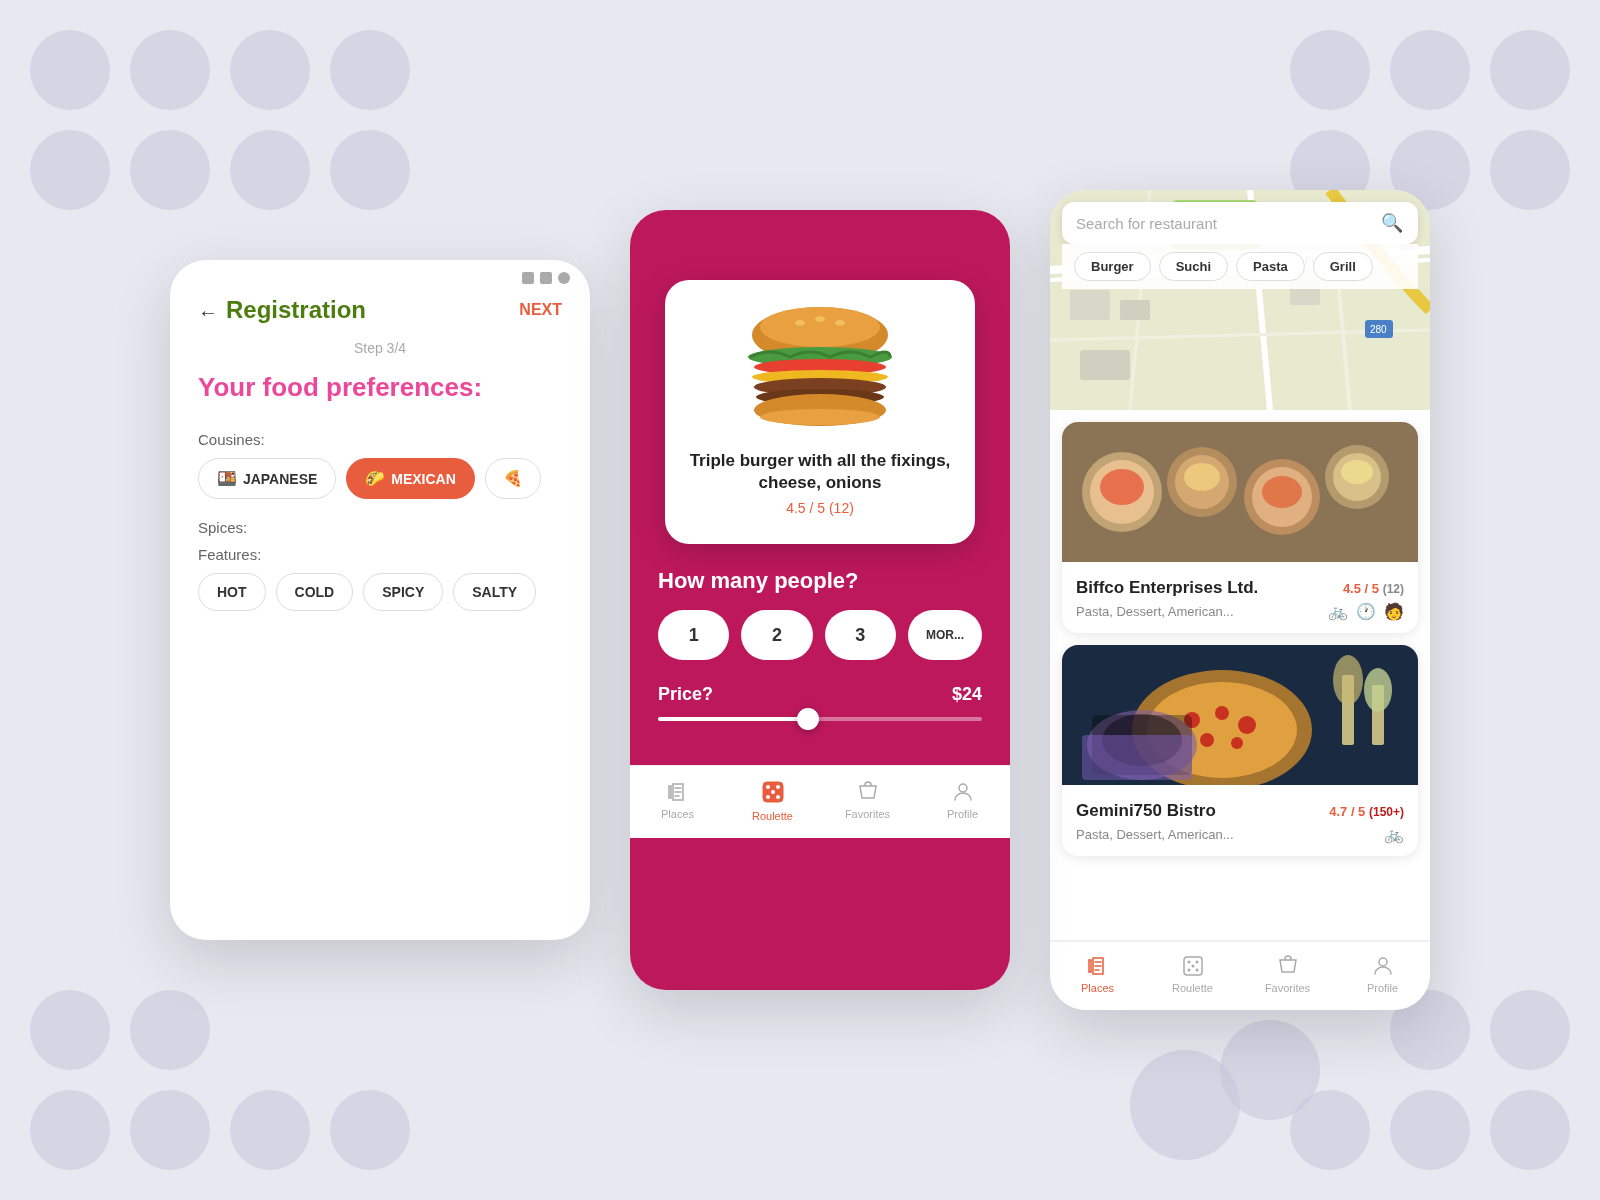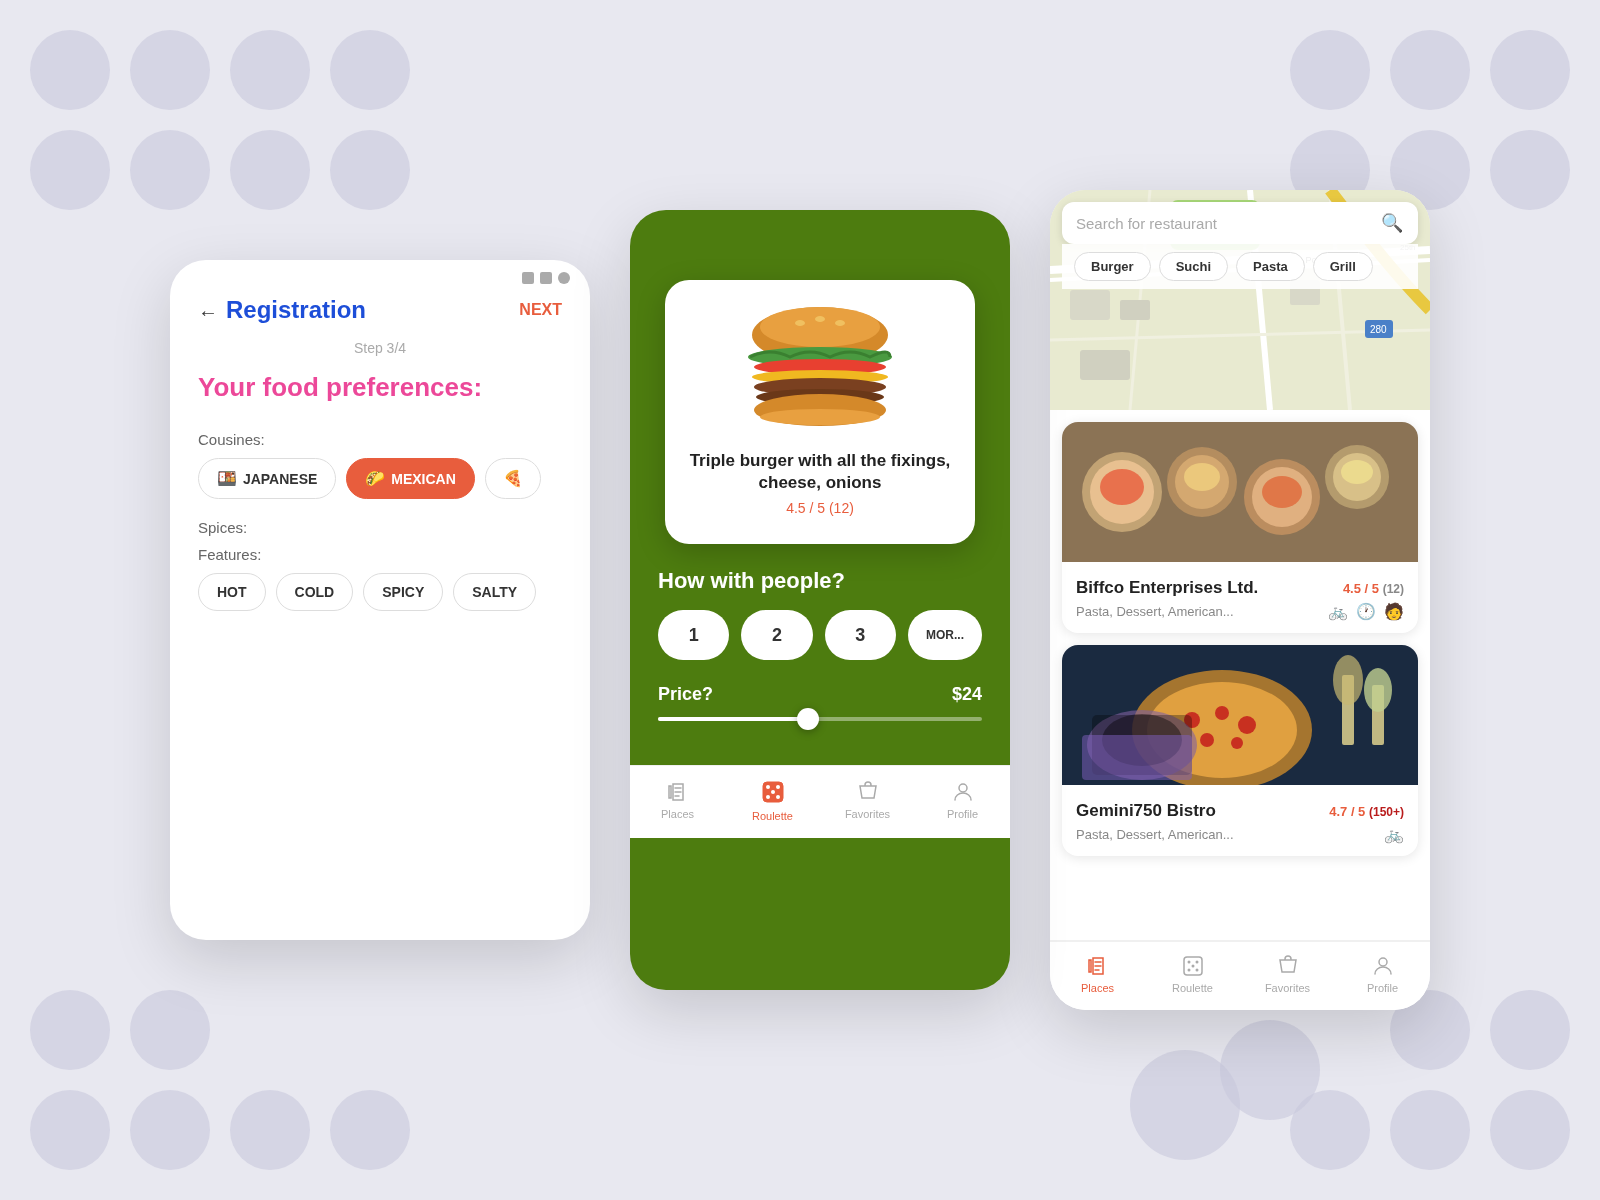--- a/index.html
+++ b/index.html
@@ -78,21 +78,21 @@
       gap: 8px;
       cursor: pointer;
     }
     .back-arrow {
       font-size: 20px;
       color: #333;
     }
     .reg-title {
       font-size: 24px;
       font-weight: 700;
-      color: #1d4ed8;
+      color: #4d7c0f;
     }
     .next-btn {
       color: #e85d3d;
       font-weight: 600;
       font-size: 16px;
       cursor: pointer;
     }
 
     .step-indicator {
       text-align: center;
@@ -140,21 +140,21 @@
       color: #fff;
     }
     .chip-icon {
       font-size: 16px;
     }
 
     
     .screen-2 {
       width: 380px;
       height: 780px;
-      background: #4d7c0f;
+      background: #be185d;
       display: flex;
       flex-direction: column;
       align-items: flex-start;
       padding: 0;
       position: relative;
     }
 
     .burger-card {
       background: #fff;
       border-radius: 24px;
@@ -552,21 +552,21 @@
             <ellipse cx="80" cy="105" rx="66" ry="16" fill="#d4892a"></ellipse>
             <ellipse cx="80" cy="112" rx="60" ry="8" fill="#e8a040"></ellipse>
           </svg>
         </div>
         <div class="burger-title">Triple burger with all the fixings, cheese, onions</div>
         <div class="burger-rating">4.5 / 5 (12)</div>
       </div>
     </div>
 
     <div class="roulette-bottom">
-      <div class="how-many-label">How with people?</div>
+      <div class="how-many-label">How many people?</div>
       <div class="people-chips">
         <div class="people-chip">1</div>
         <div class="people-chip">2</div>
         <div class="people-chip">3</div>
         <div class="people-chip more">MOR...</div>
       </div>
 
       <div class="price-row">
         <span class="price-label">Price?</span>
         <span class="price-value">$24</span>

